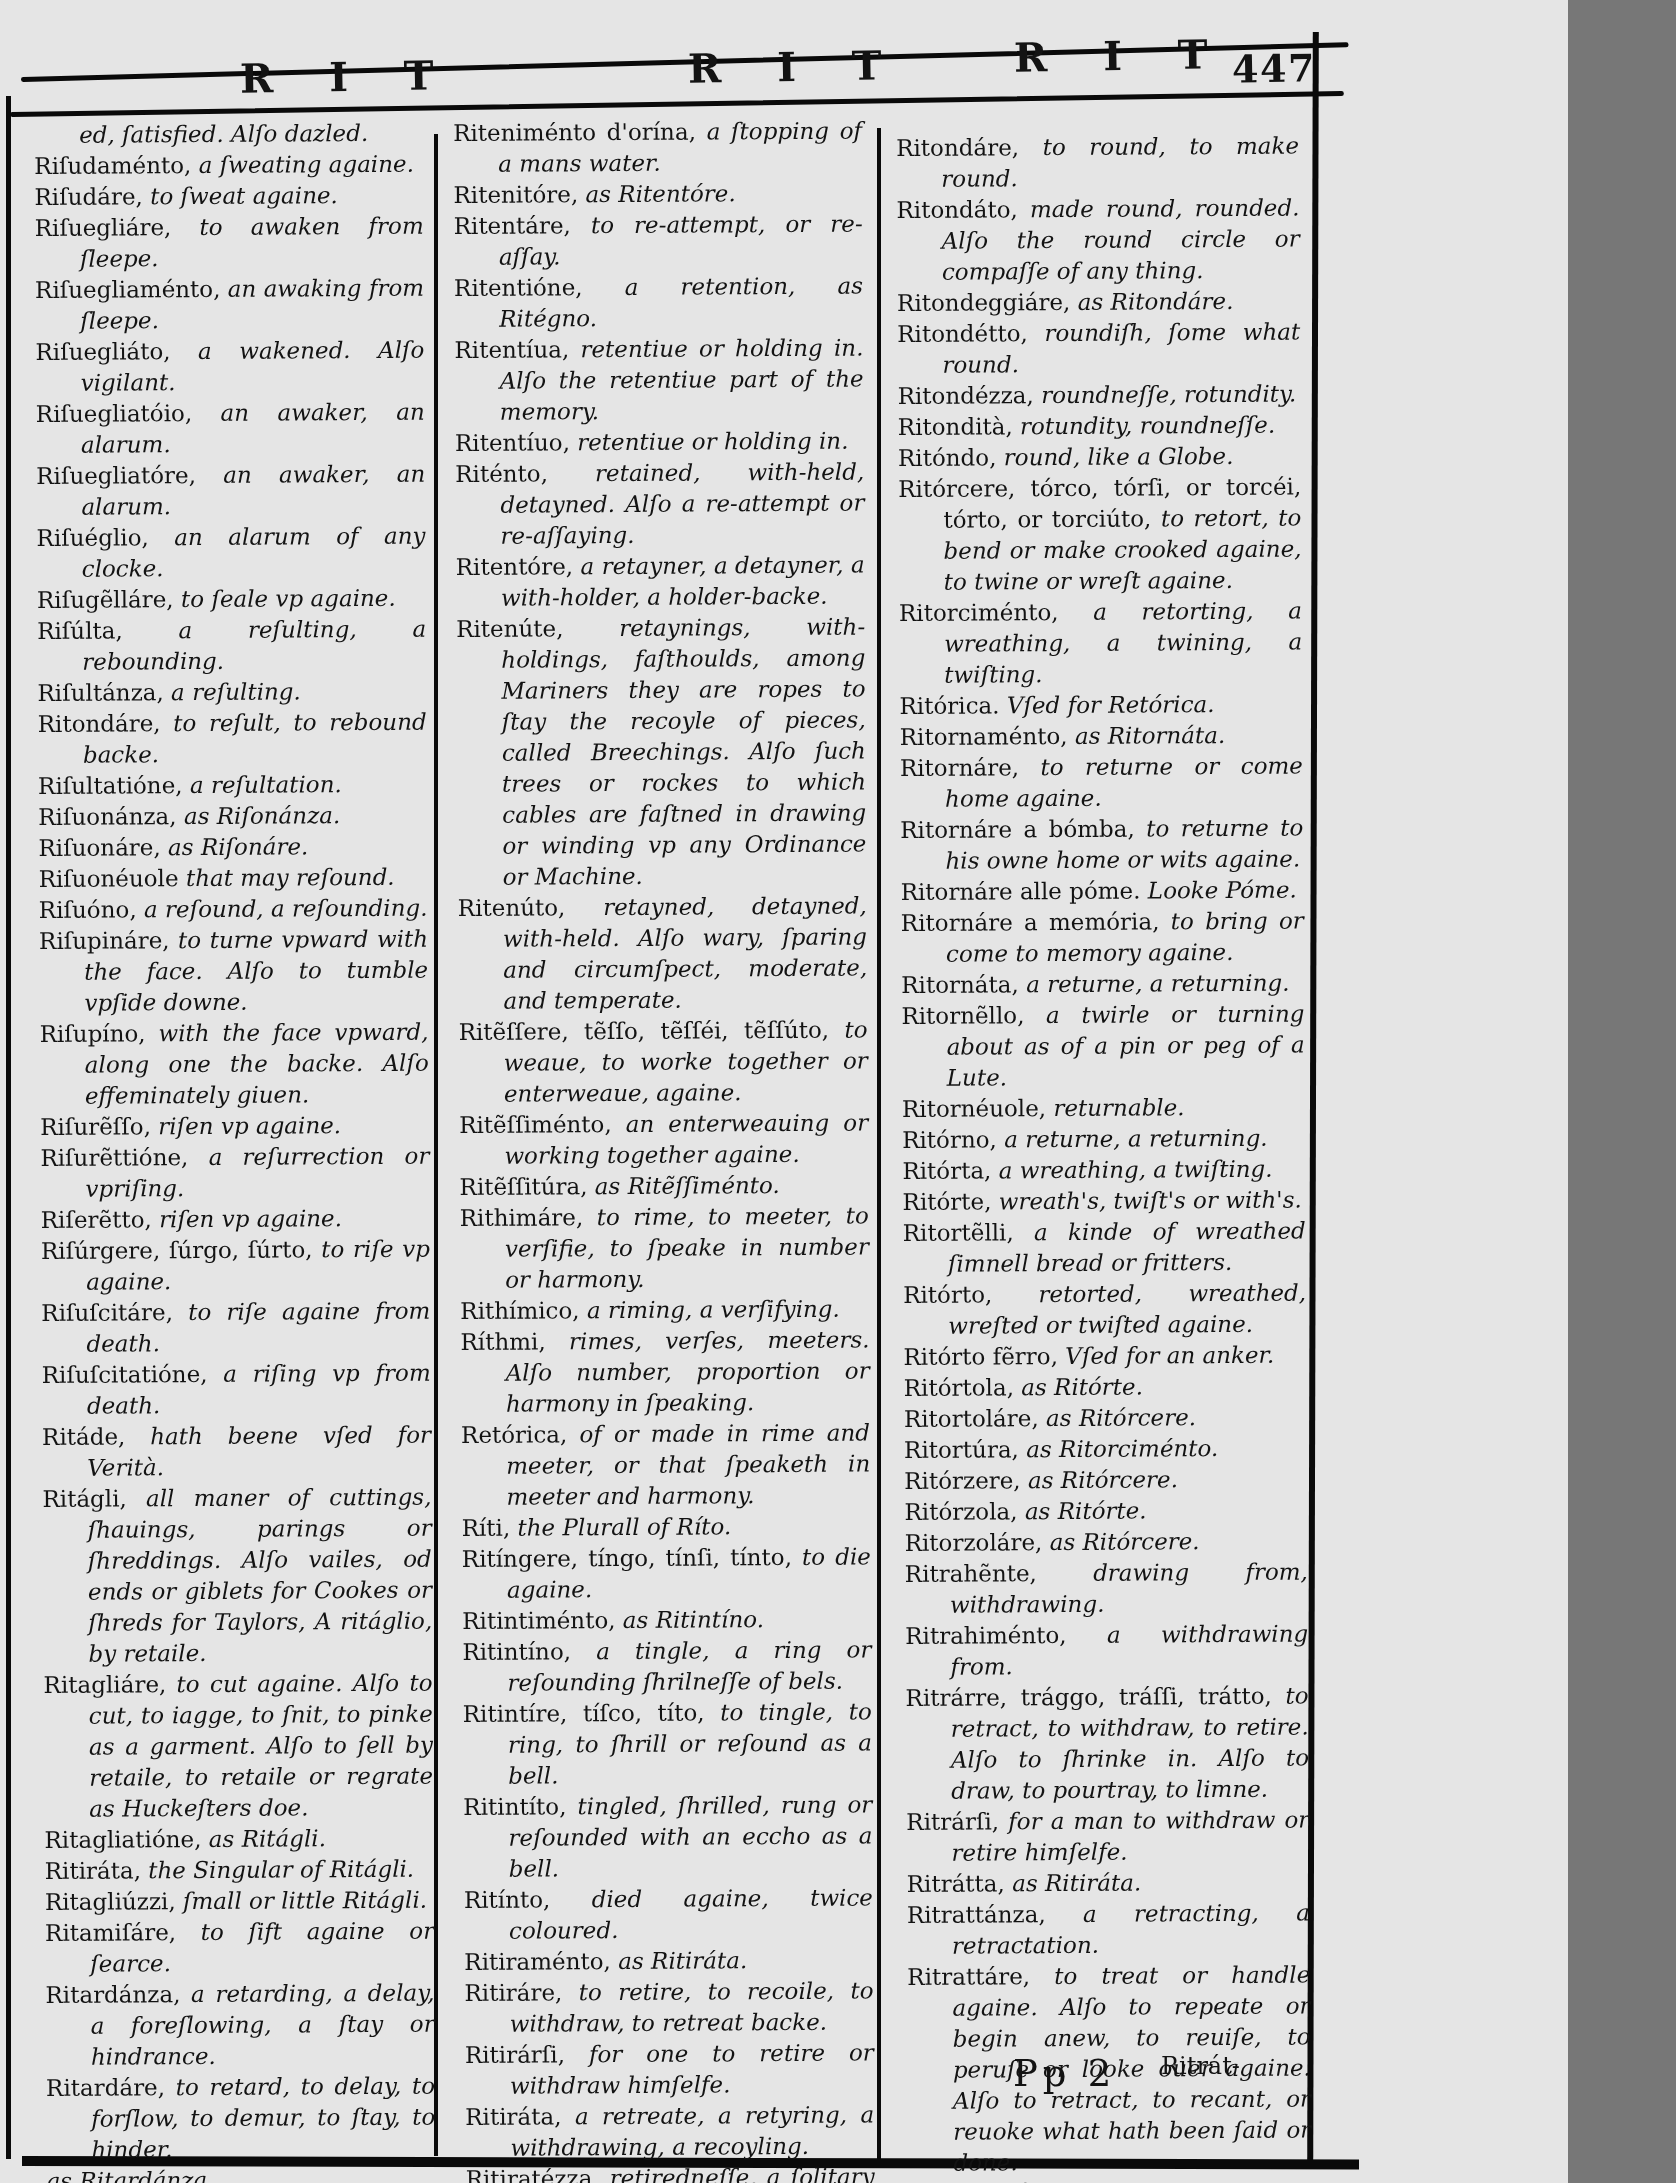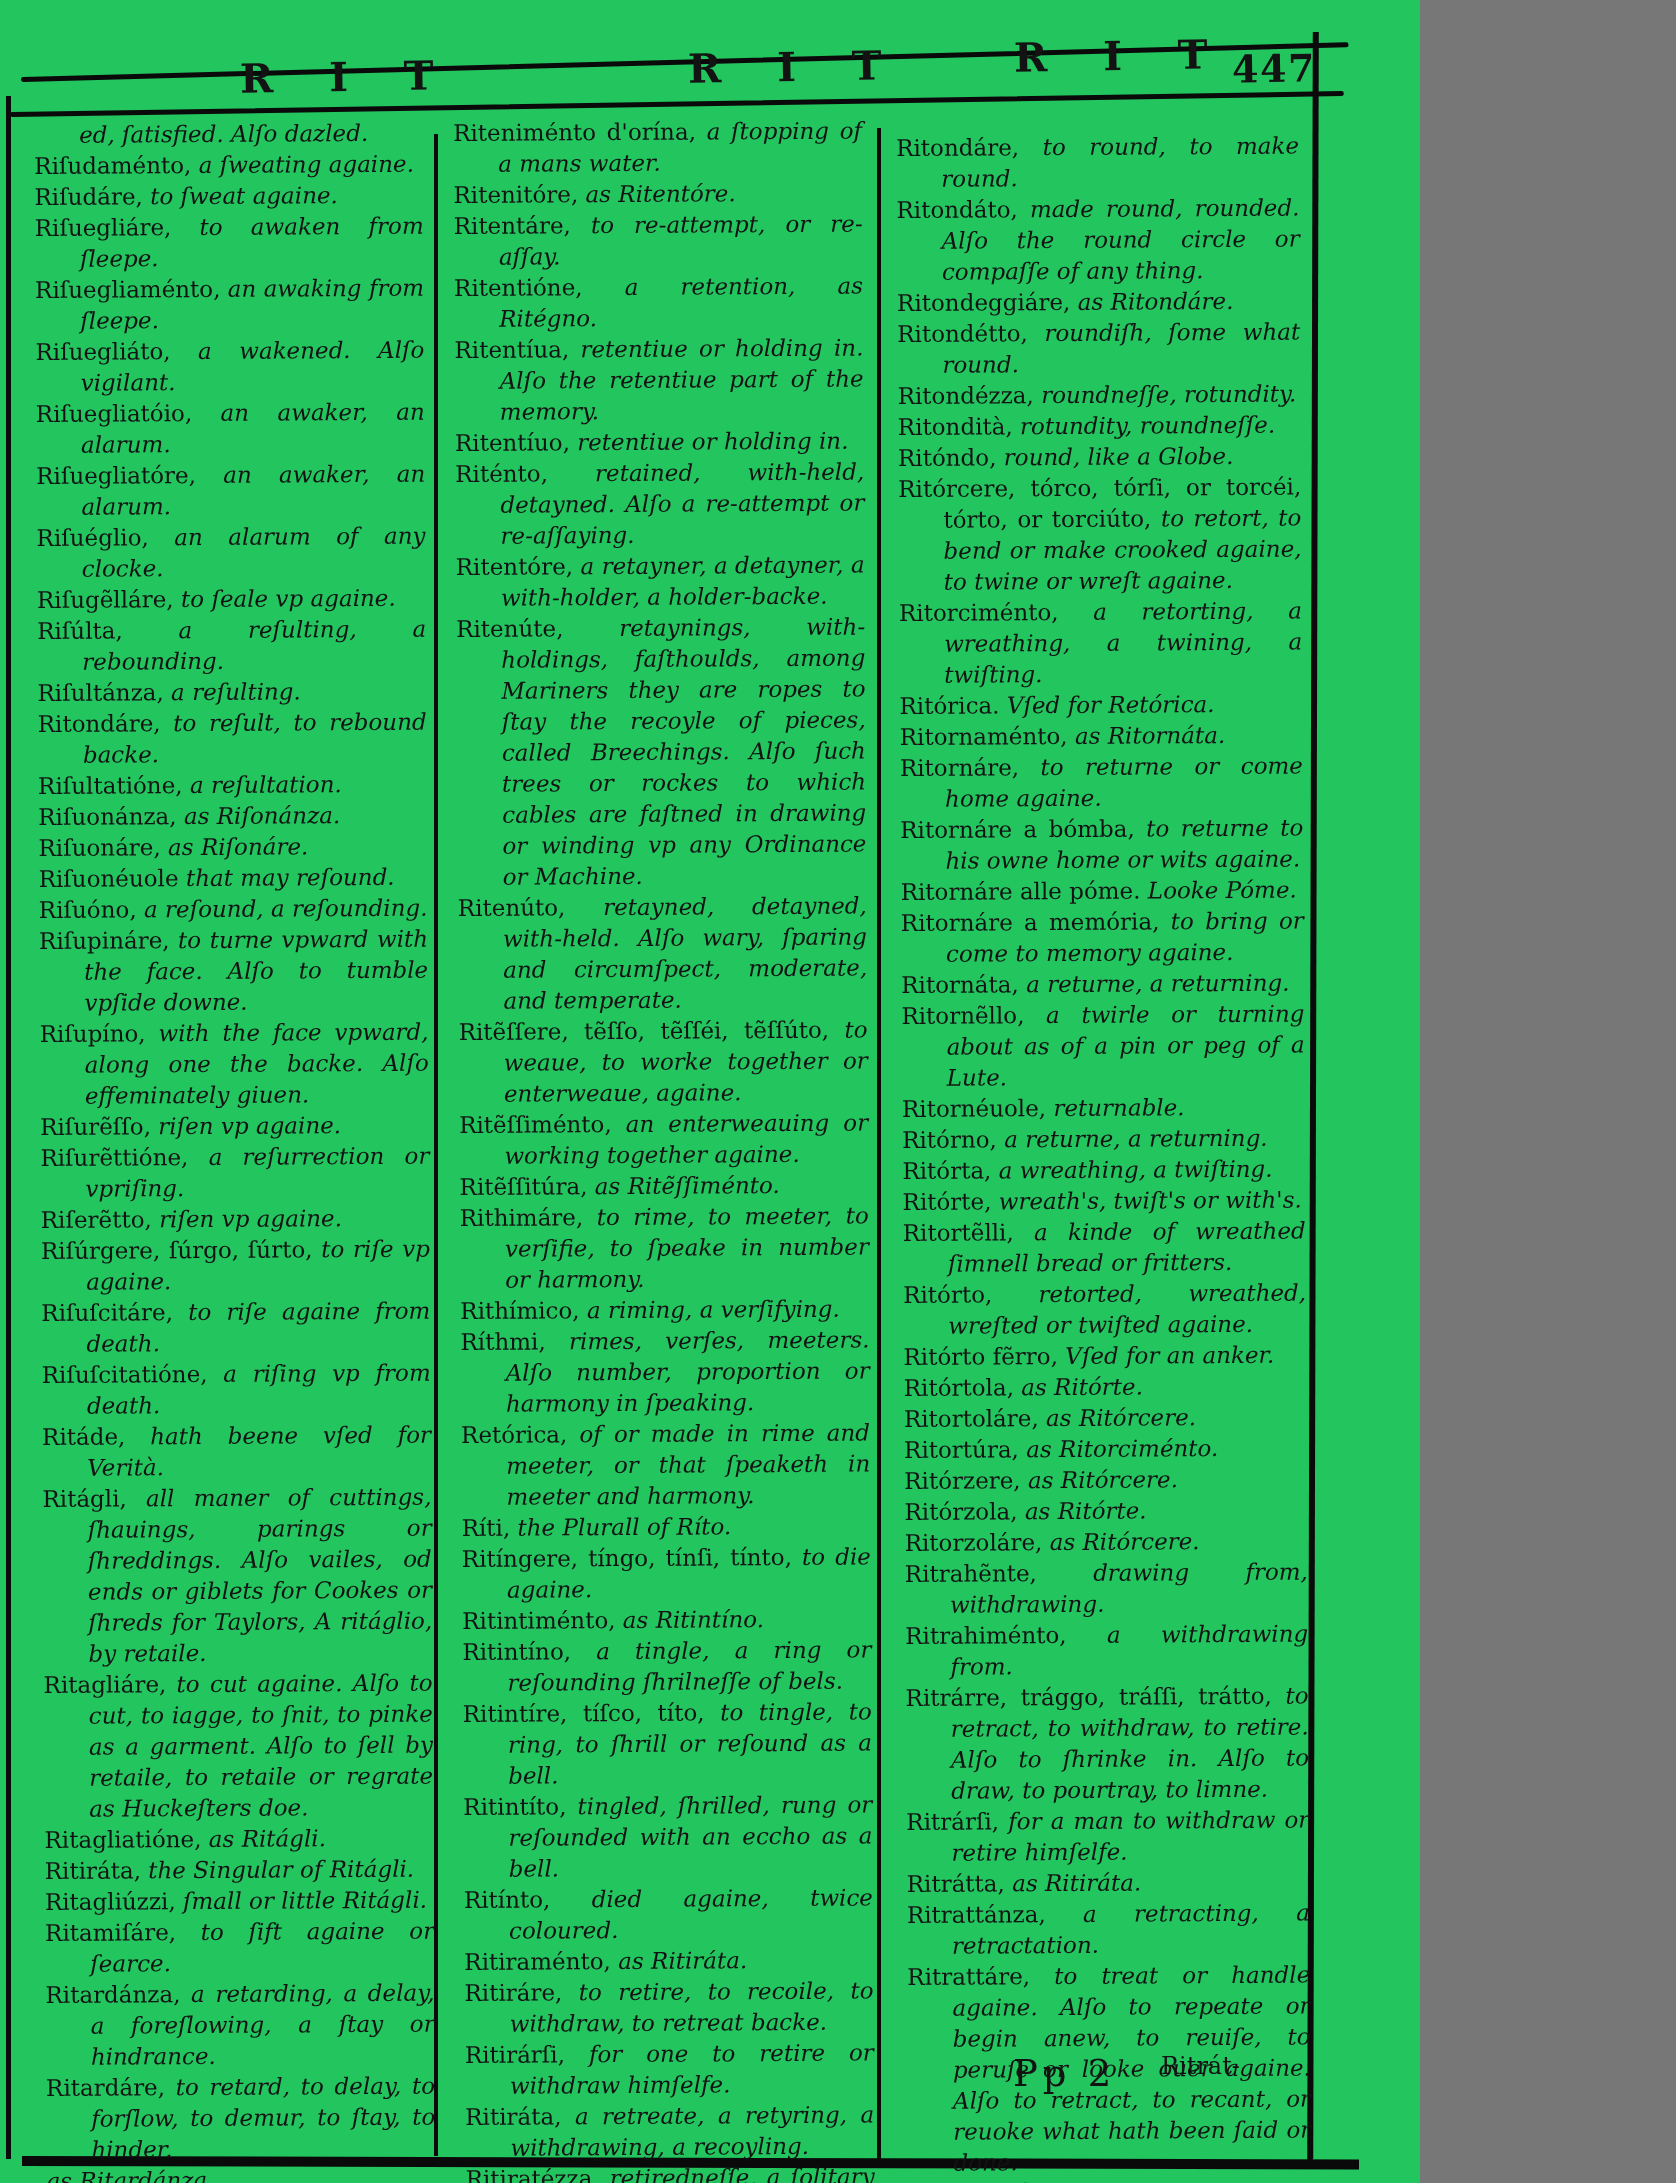--- a/index.html
+++ b/index.html
@@ -1,19 +1,19 @@
 <!DOCTYPE html>
 <html style="font-size:12.8px"><head>
 <meta charset="utf-8">
 <style>
   html,body{margin:0;padding:0;background:#777;}
   .page{
     position:relative;
-    width:1420px;height:2183px;
-    background:#22c55e;
+    width:1568px;height:2183px;
+    background:#e5e5e5;
     color:#131313;
     font-family:"DejaVu Serif","Liberation Serif",serif;
     overflow:hidden;
   }
   
   .rule{position:absolute;background:#0a0a0a;}
   .rule-top-1{left:21px;top:77px;width:1328px;height:4.8px;transform:rotate(-1.5deg);transform-origin:left center;border-radius:2.4px;}
   .rule-top-2{left:9.6px;top:112px;width:1334px;height:4.8px;transform:rotate(-0.9deg);transform-origin:left center;border-radius:2.4px;}
   .border-left{left:6.4px;top:96px;width:4.8px;height:2063px;}
   .border-right{left:1310px;top:32px;width:6.4px;height:2134px;transform:rotate(0.15deg);}

